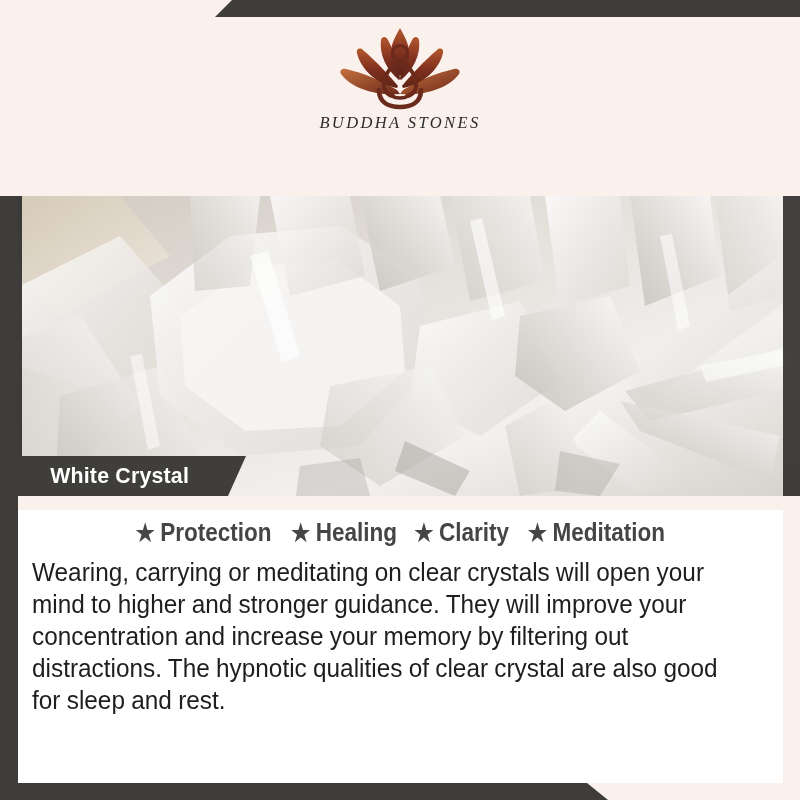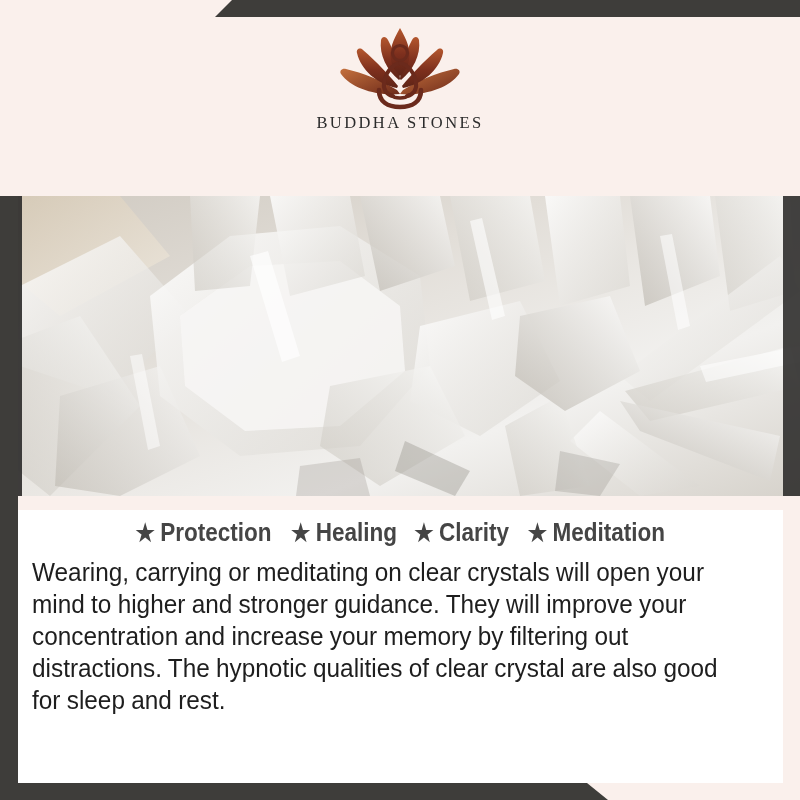--- a/index.html
+++ b/index.html
@@ -34,21 +34,21 @@
     left:0; top:196px; width:18px; bottom:17px;
   }
 
   
   #header {
     position:absolute; top:0; left:0; width:800px; height:196px;
     background:#faf0ec;
   }
   #logo-block {
     position:absolute; top:22px; left:0; width:800px;
-    display:flex; flex-direction:column; align-items:center;
+    display:flex; flex-direction:column; align-items:center;font-style:italic;
   }
   #logo-mark { width:170px; height:88px; display:block; }
   #brand-name {
     margin-top:3px;
     font-family:"Liberation Serif", serif;
     font-size:16.5px;
     letter-spacing:2.4px;
     color:#2b2b2b;
     font-weight:400;
   }
@@ -259,20 +259,23 @@
         <polygon points="405,245 470,275 455,300 395,275" fill="#8d8a82" opacity="0.35"></polygon>
         <polygon points="300,270 360,262 370,300 296,300" fill="#9a968e" opacity="0.3"></polygon>
         <polygon points="560,255 620,268 600,300 555,295" fill="#8f8c84" opacity="0.28"></polygon>
         <polygon points="0,0 22,0 22,300 0,300" fill="#2f2e2c" opacity="0.92"></polygon>
         <polygon points="783,0 800,0 800,300 783,300" fill="#2f2e2c" opacity="0.9"></polygon>
 
         <rect width="800" height="300" fill="none"></rect>
       </svg>
     </div>
 
+    <div id="label-banner">
+      <span id="label-text">White Crystal</span>
+    </div>
   </div>
 
   <div id="content-panel">
     <div id="panel-tint"></div>
 
     <div id="benefits-row">
       <span class="benefit">
         <span class="star">★</span>
         <span>Protection</span>
       </span>

